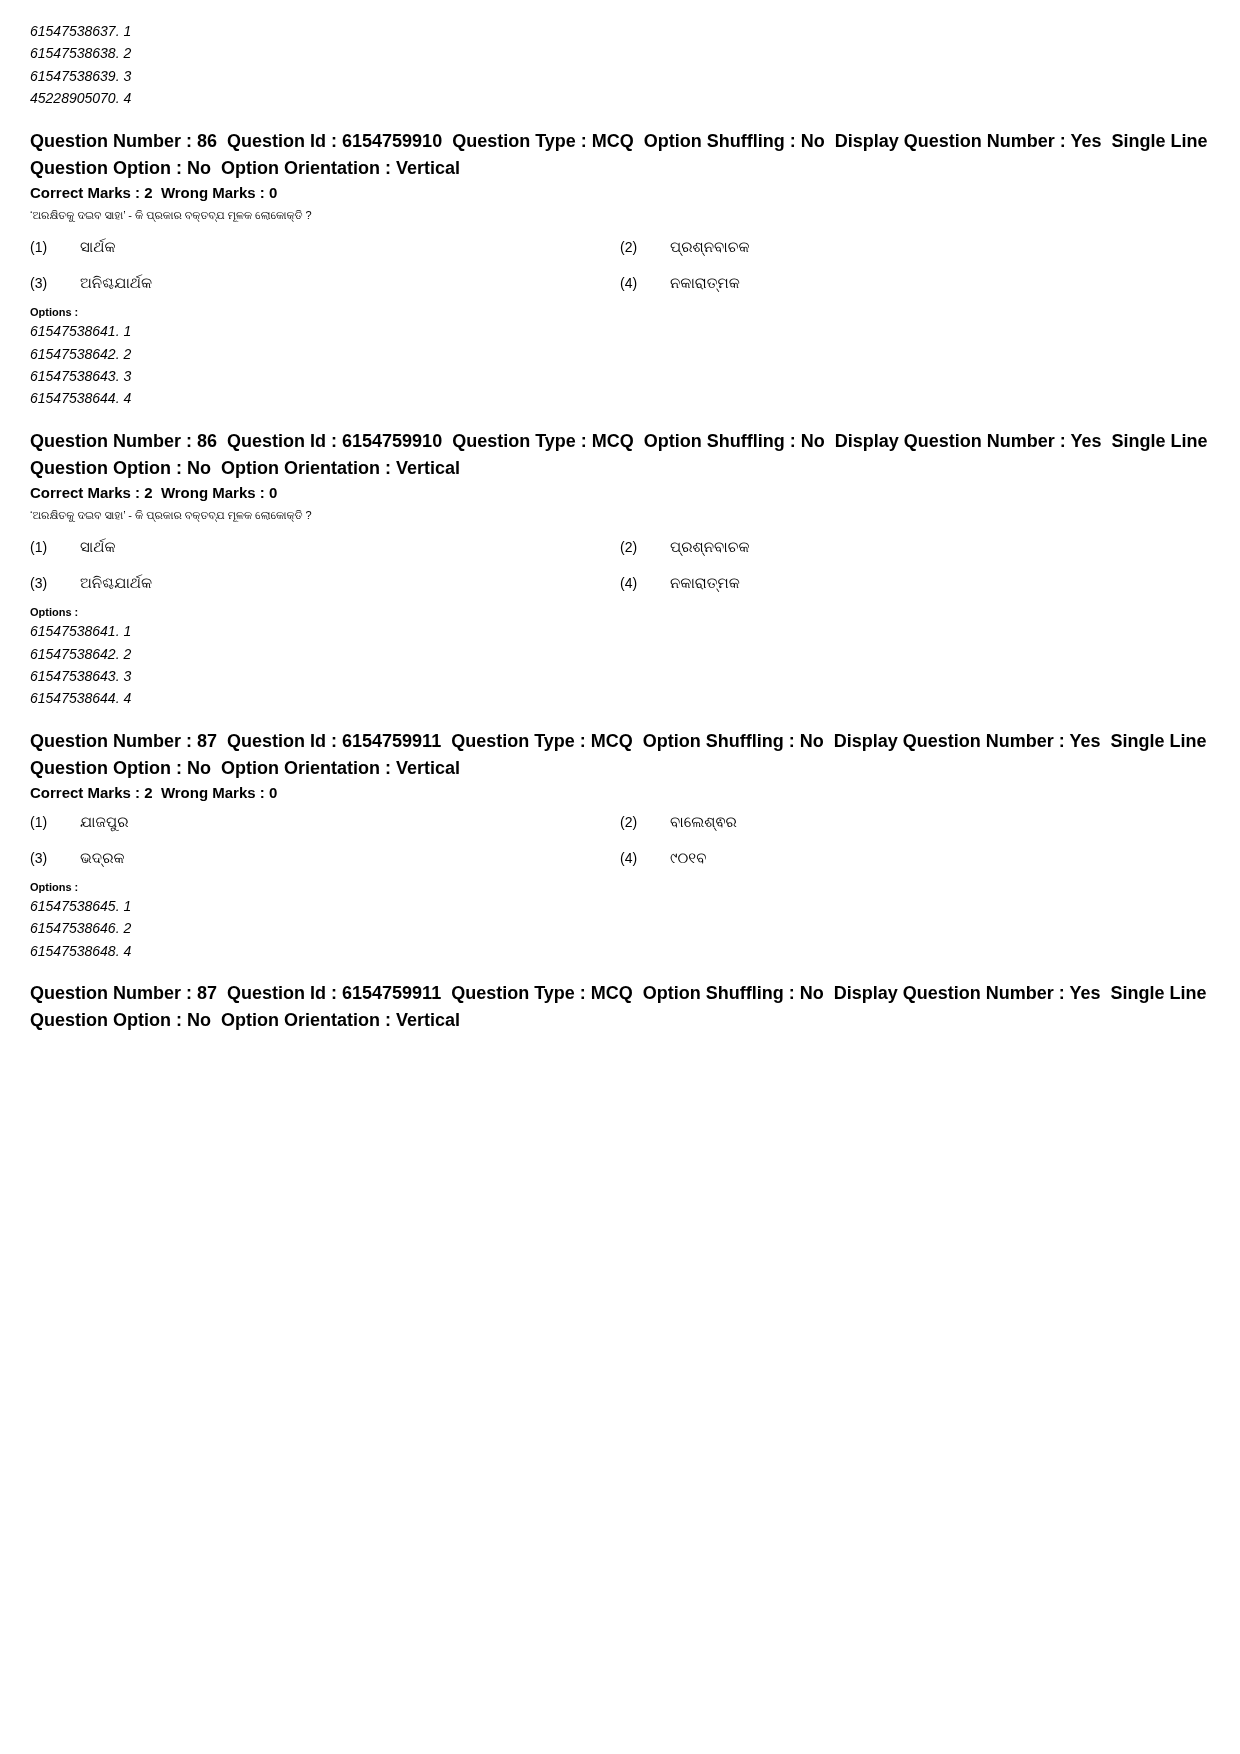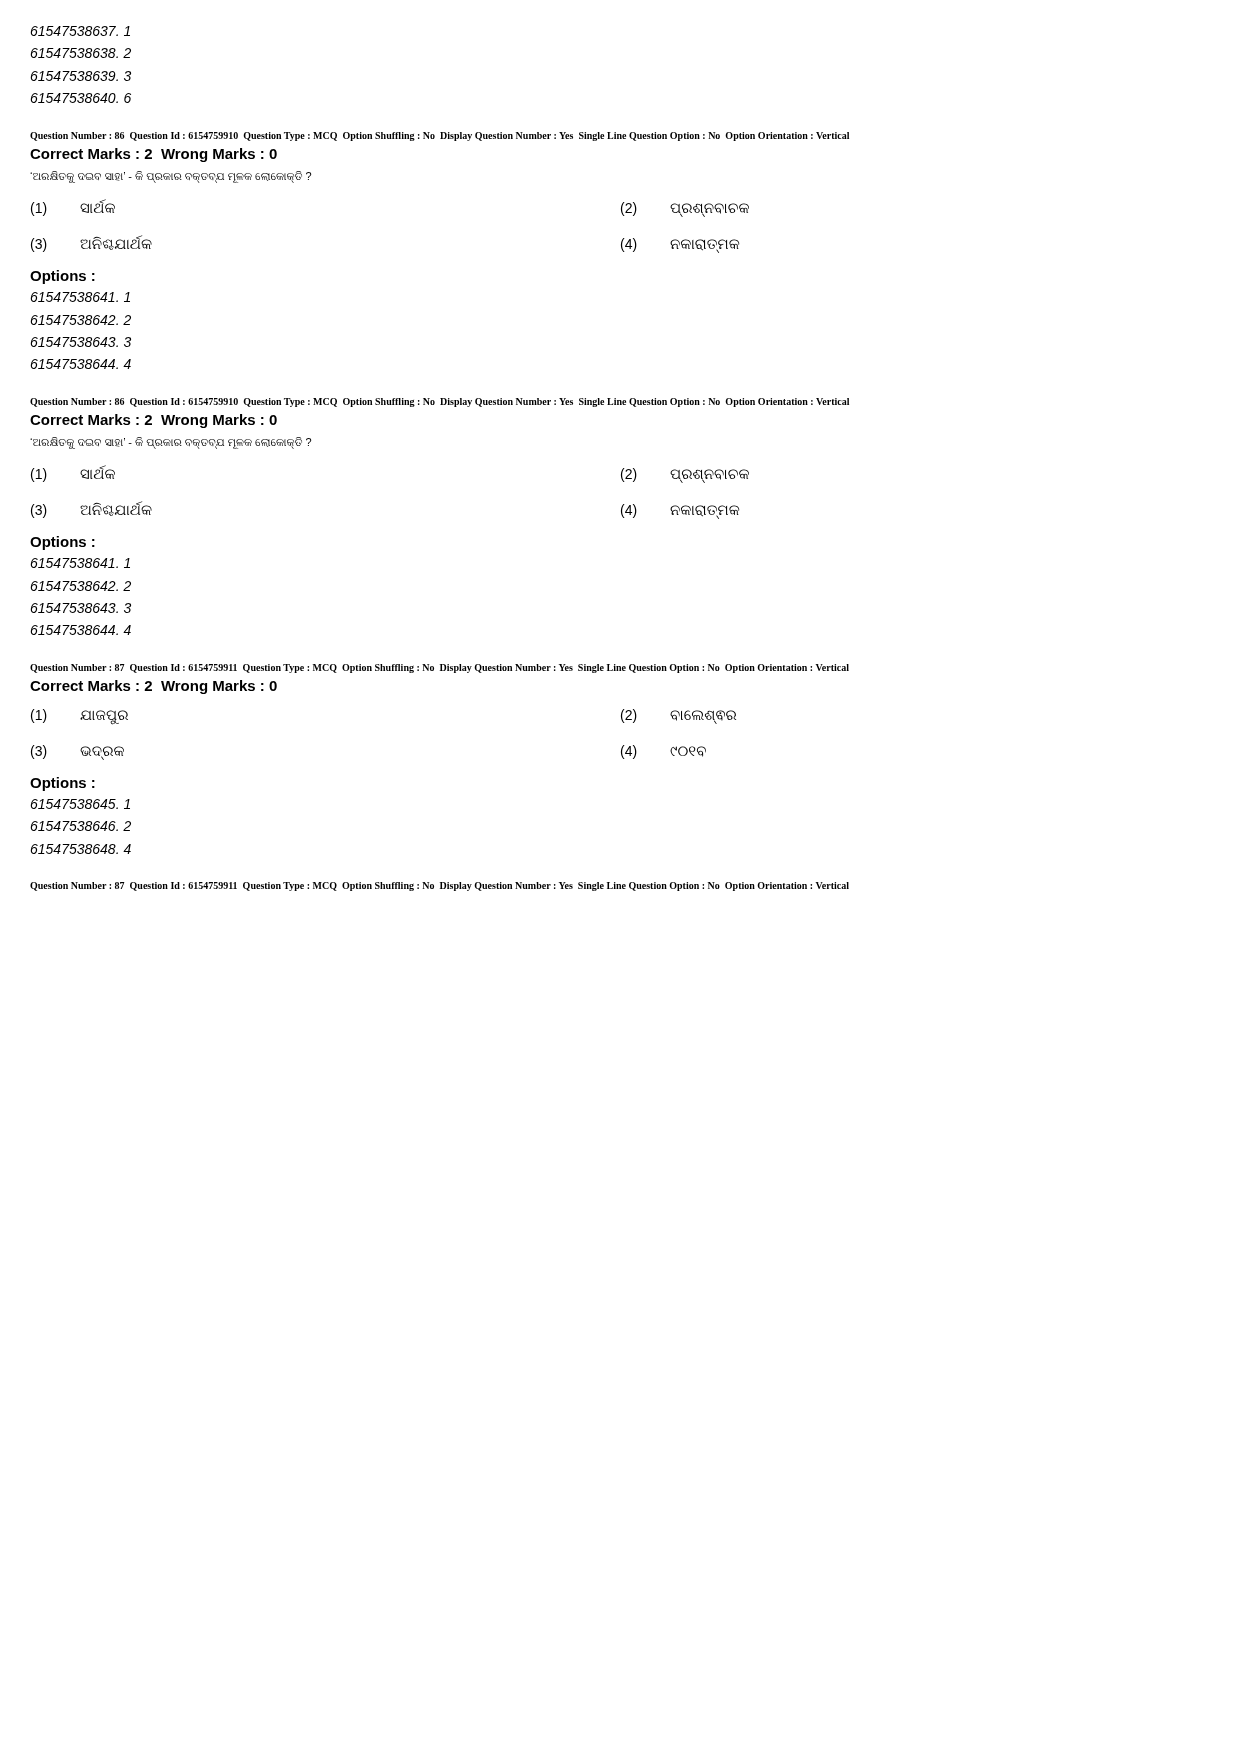--- a/index.html
+++ b/index.html
@@ -13,25 +13,24 @@
     }
     .options-list {
       margin-bottom: 8px;
     }
     .options-list div {
       line-height: 1.6;
       font-style: italic;
     }
     .question-meta {
       font-weight: bold;
-      font-size: 10px;
+      font-size: 18px;
       margin-top: 18px;
       margin-bottom: 2px;
       line-height: 1.5;
-      font-family: Liberation Serif, serif;
     }
     .marks-line {
       font-size: 15px;
       margin-bottom: 6px;
       font-weight: bold;
     }
     .question-text {
       font-size: 11px;
       margin-bottom: 10px;
       line-height: 1.6;
@@ -50,33 +49,33 @@
     }
     .option-num {
       font-size: 14px;
       min-width: 30px;
     }
     .option-text {
       font-size: 15px;
     }
     .options-label {
       font-weight: bold;
-      font-size: 15px;
+      font-size: 11px;
       margin-bottom: 2px;
       margin-top: 4px;
     }
   </style>
 </head>
 <body>
 
 <div class="options-list">
   <div>61547538637.  1</div>
   <div>61547538638.  2</div>
   <div>61547538639.  3</div>
-  <div>61547538640.  6</div>
+  <div>45228905070.  4</div>
 </div>
 
 <div style="margin-top: 16px;">
   <div class="question-meta">
     Question Number : 86&nbsp; Question Id : 6154759910&nbsp; Question Type : MCQ&nbsp; Option Shuffling : No&nbsp; Display Question Number : Yes&nbsp; Single Line Question Option : No&nbsp; Option Orientation : Vertical
   </div>
   <div class="marks-line">Correct Marks : 2&nbsp; Wrong Marks : 0</div>
   <div class="question-text">
     ‘ଅରକ୍ଷିତକୁ ଦଇବ ସାହା’ - କି ପ୍ରକାର ବକ୍ତବ୍ଯ ମୂଳକ ଲୋକୋକ୍ତି ?
   </div>

